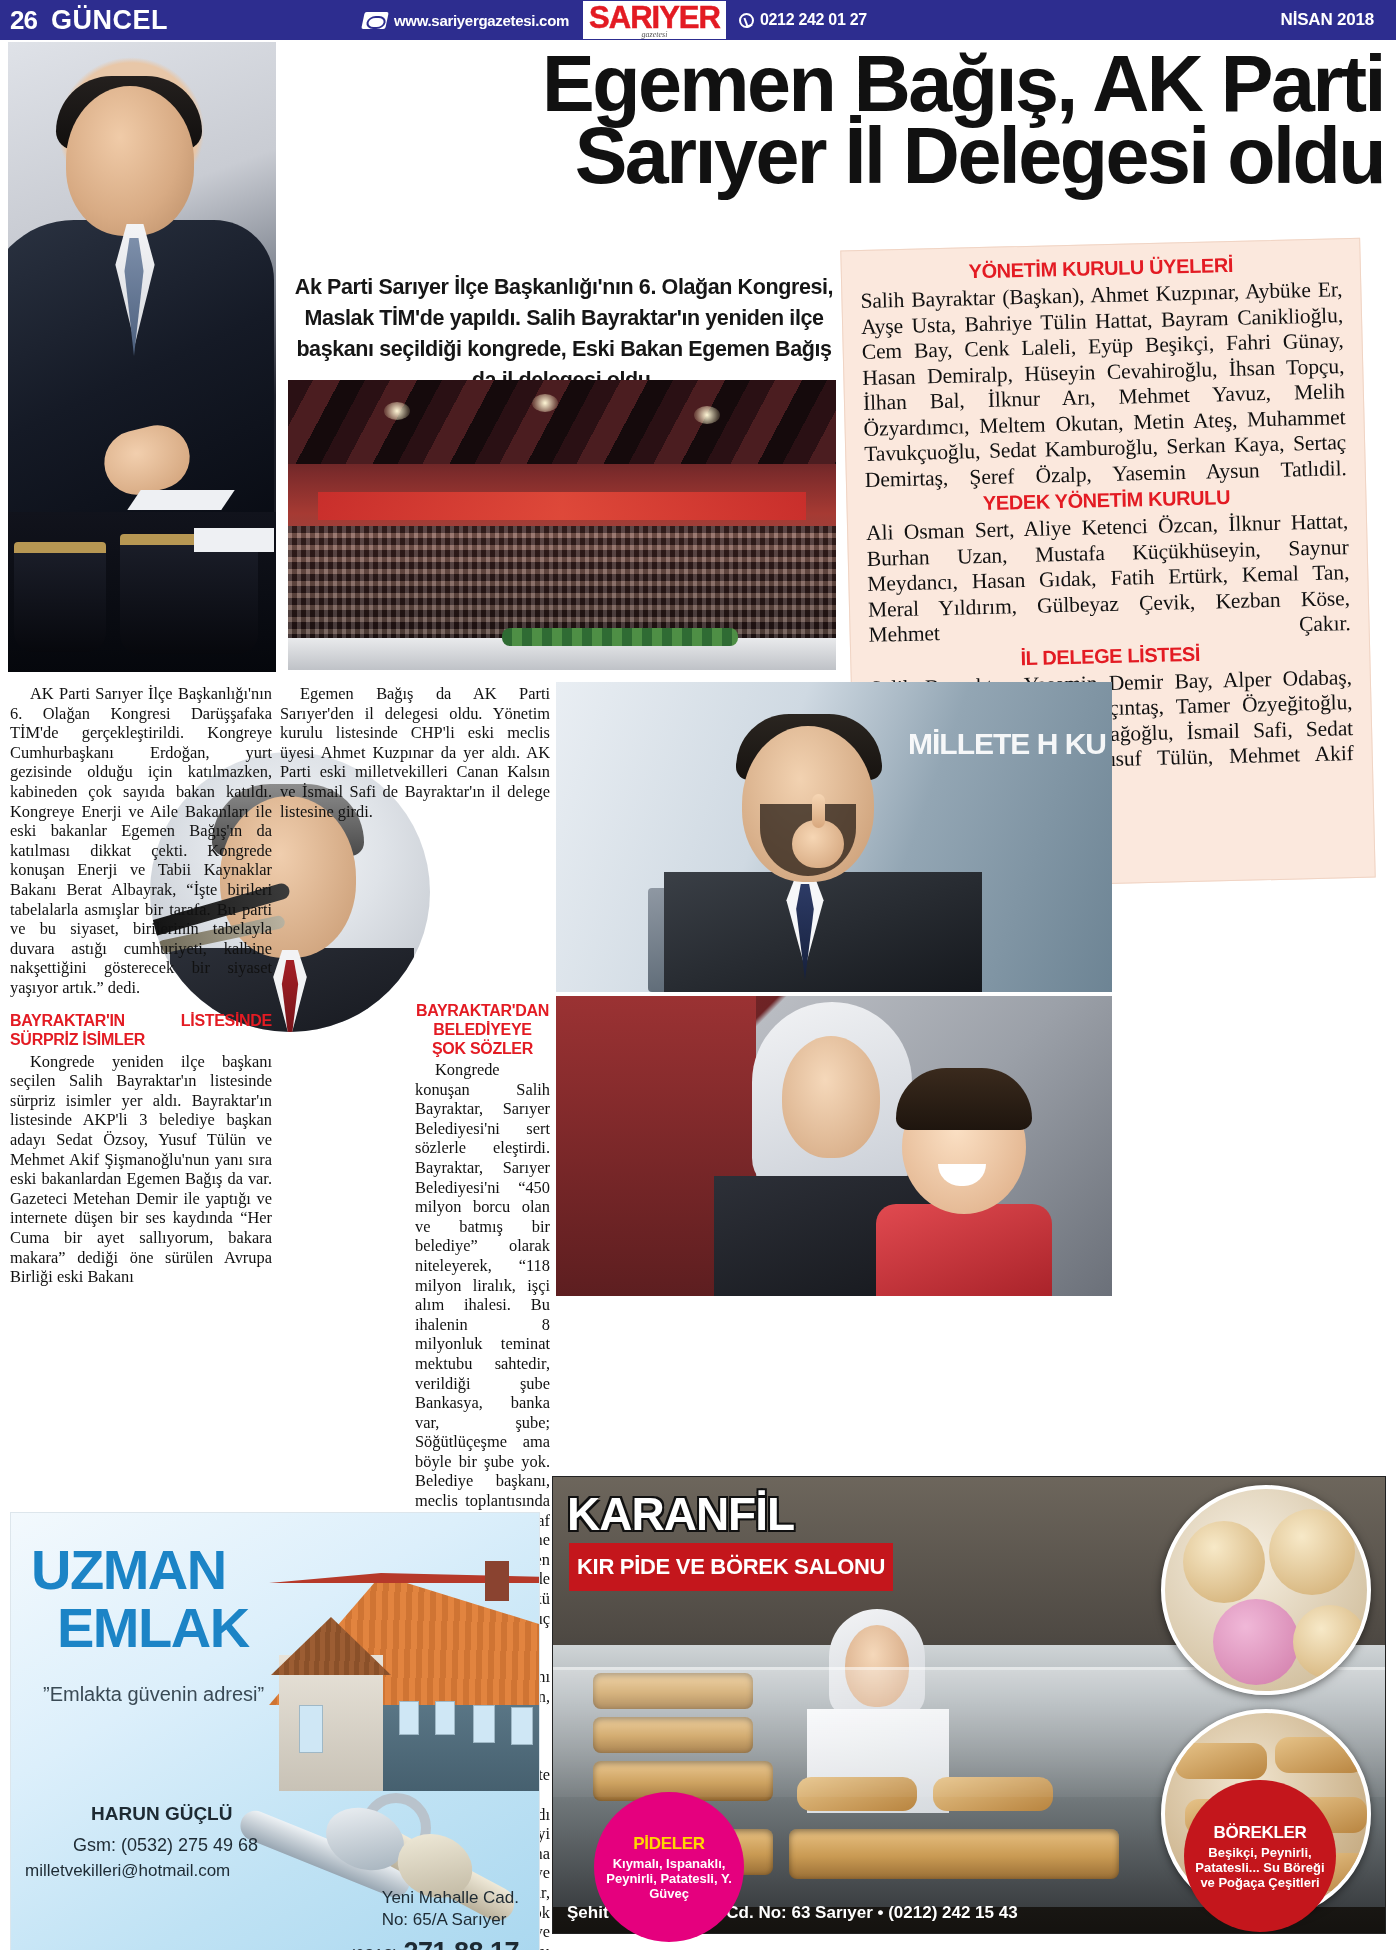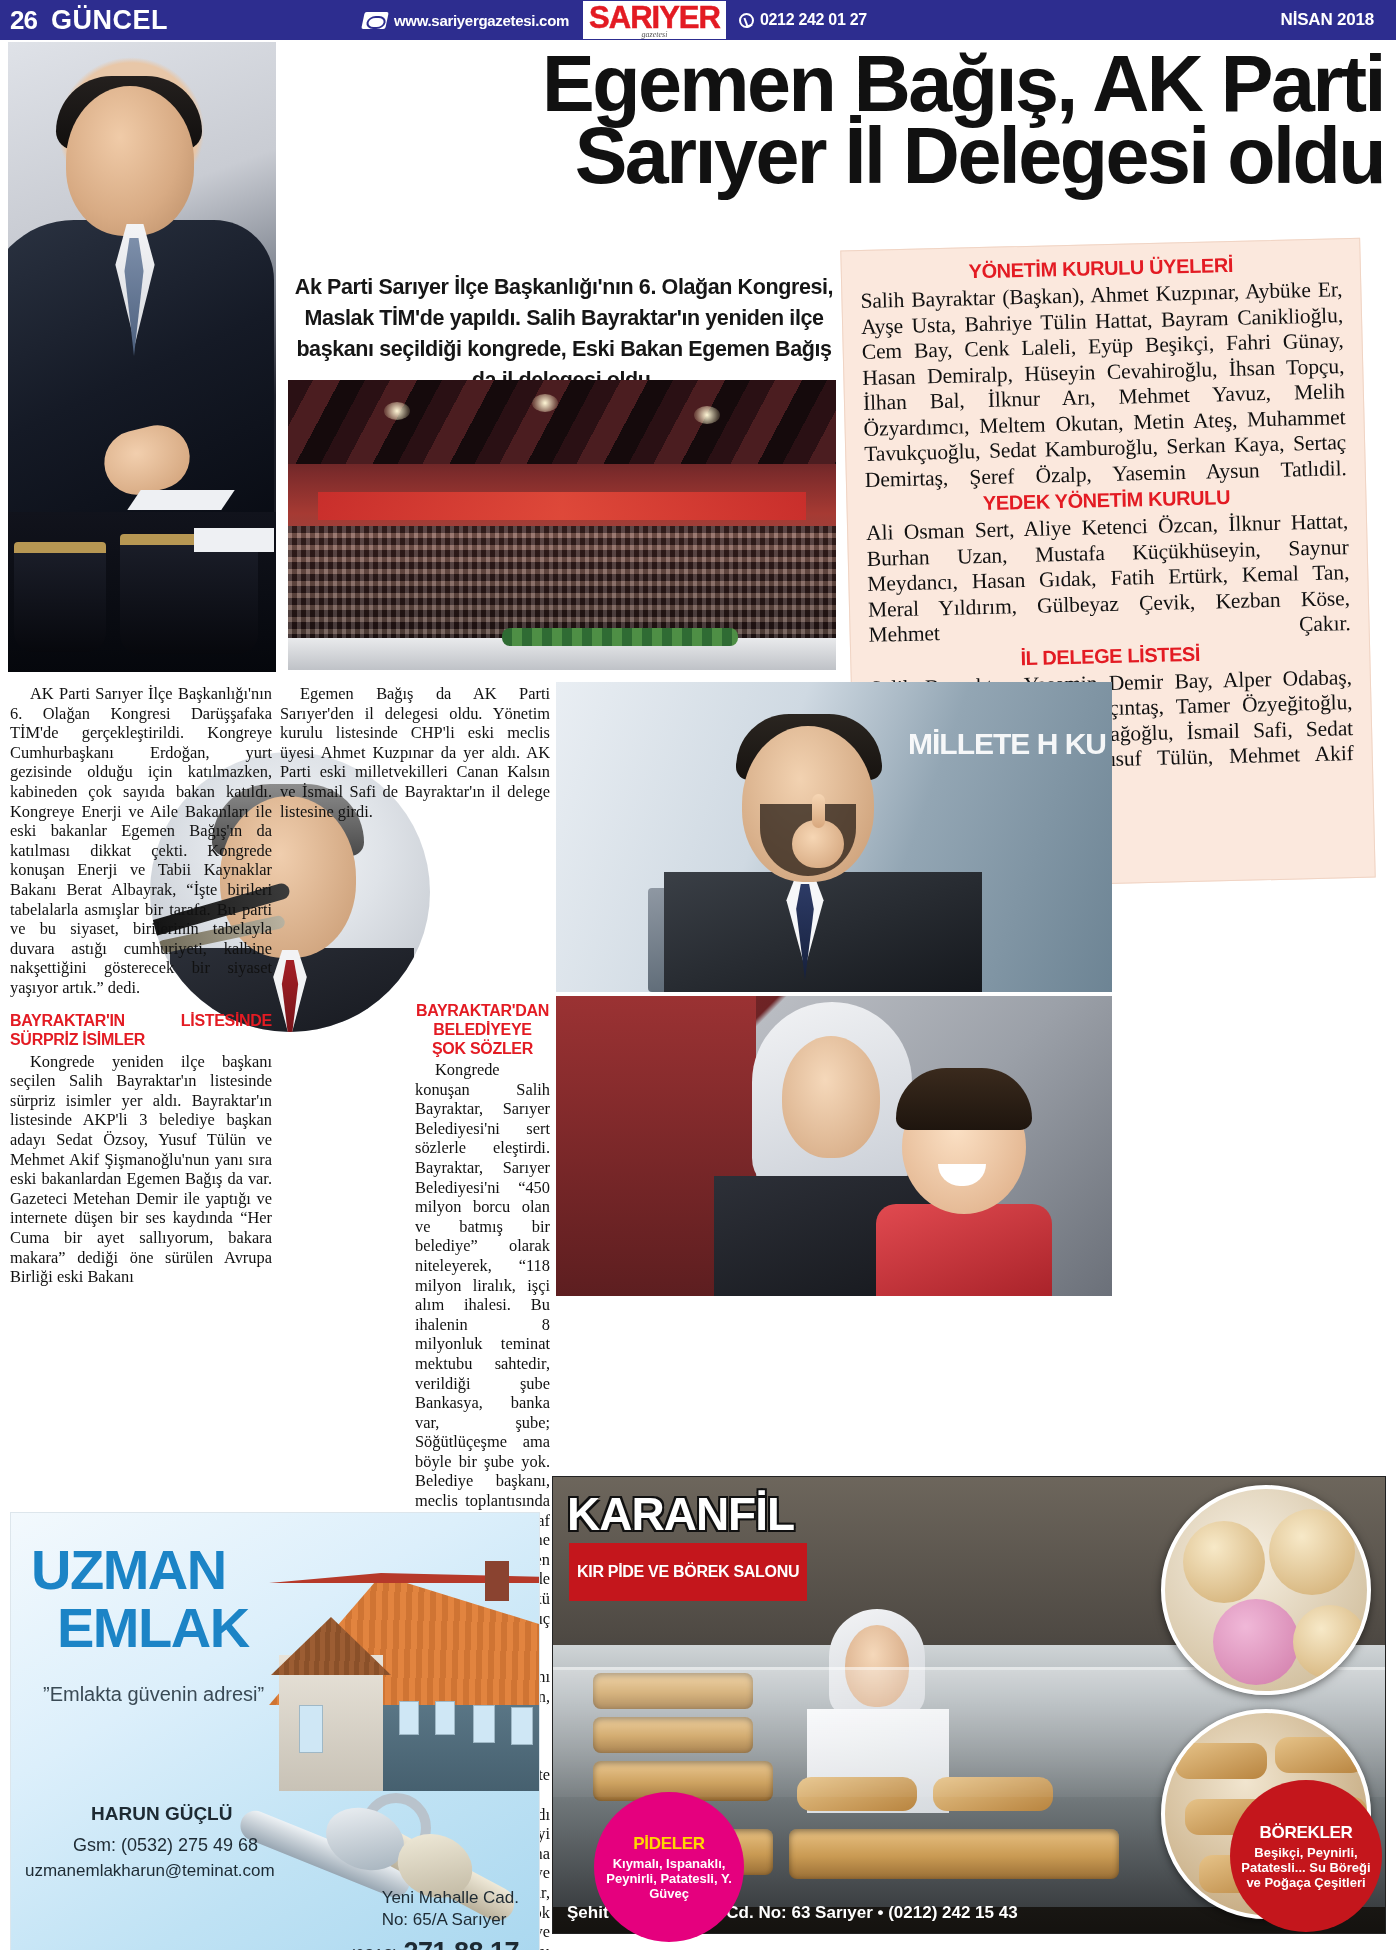--- a/index.html
+++ b/index.html
@@ -351,22 +351,22 @@
     background:linear-gradient(180deg,rgba(255,255,255,.30),rgba(255,255,255,.05));
     border-top:3px solid rgba(255,255,255,.55);}
   .tray{ position:absolute; border-radius:8px;
     background:linear-gradient(180deg,#e8c183 0%,#c99a53 55%,#9a6f36 100%);
     box-shadow:0 2px 6px rgba(0,0,0,.45) inset;}
   .ak-title{ position:absolute; left:14px; top:10px;
     font-family:"Liberation Sans", sans-serif; font-weight:bold; font-size:46px;
     color:#ffffff; letter-spacing:-1px;
     text-shadow:2px 2px 0 #111, -2px 2px 0 #111, 2px -2px 0 #111, -2px -2px 0 #111;}
   .ak-sub{ position:absolute; left:16px; top:66px;
-    font-family:"Liberation Sans", sans-serif; font-weight:bold; font-size:16px;
-    color:#ffffff; background:#c4161c; padding:20px 8px; letter-spacing:-0.3px;}
+    font-family:"Liberation Sans", sans-serif; font-weight:bold; font-size:22px;
+    color:#ffffff; background:#c4161c; padding:11px 8px; letter-spacing:-0.3px;}
   .ak-addr{ position:absolute; left:14px; bottom:10px;
     font-family:"Liberation Sans", sans-serif; font-weight:bold; font-size:17px;
     color:#ffffff;}
   .ak-person{ position:absolute; left:250px; top:132px; width:150px; height:200px; }
   .akp-scarf{ position:absolute; left:26px; top:0; width:96px; height:108px;
     border-radius:48px 48px 22px 22px; background:linear-gradient(160deg,#f3f4f6,#cfd3d8);}
   .akp-face{ position:absolute; left:42px; top:16px; width:64px; height:82px;
     border-radius:50% 50% 46% 46%; background:radial-gradient(ellipse at 44% 36%,#f5d8ba,#cf9f78);}
   .akp-body{ position:absolute; left:4px; top:100px; width:142px; height:104px;
     background:linear-gradient(170deg,#f7f8fa,#d6dade);}
@@ -378,21 +378,21 @@
     background:radial-gradient(circle at 40% 34%,#f1e5cf,#b99a6b);}
   .cookie{ position:absolute; border-radius:50%;
     background:radial-gradient(circle at 38% 32%,#f7e9c8,#cfa96c);}
   .bread{ position:absolute; border-radius:14px;
     background:linear-gradient(160deg,#e6c389,#b8843f);}
   .ak-badge{ position:absolute; border-radius:50%;
     display:flex; flex-direction:column; align-items:center; justify-content:center;
     text-align:center; color:#ffffff;
     font-family:"Liberation Sans", sans-serif; font-weight:bold;}
   .ak-badge-pink{ left:594px; top:1792px; width:150px; height:150px; background:#e5007e;}
-  .ak-badge-red{ left:1230px; top:1780px; width:152px; height:152px; background:#c4161c;}
+  .ak-badge-red{ left:1184px; top:1780px; width:152px; height:152px; background:#c4161c;}
   .akb-title{ font-size:17px; color:#ffd700; letter-spacing:-0.3px; margin-bottom:2px;}
   .akb-title.w{ color:#ffffff; }
   .akb-txt{ font-size:13px; line-height:15px; color:#ffffff; padding:0 10px;}
 </style>
 </head>
 <body>
 
 <div class="masthead">
   <span class="mh-pagenum">26</span>
   <span class="mh-section">GÜNCEL</span>
@@ -528,21 +528,21 @@
   <div class="ae-keys">
     <div class="ak-ring"></div>
     <div class="ak-k1"></div>
     <div class="ak-k2"></div>
     <div class="ak-head1"></div>
     <div class="ak-head2"></div>
   </div>
 
   <div class="ae-name">HARUN GÜÇLÜ</div>
   <div class="ae-gsm">Gsm: (0532) 275 49 68</div>
-  <div class="ae-mail">uzmanemlakharun@teminat.com</div>
+  <div class="ae-mail">milletvekilleri@hotmail.com</div>
   <div class="ae-addr">
     <div>Yeni Mahalle Cad.</div>
     <div>No: 65/A  Sarıyer</div>
   </div>
   <div class="ae-tel">
     <span>(0212)</span>
     <b>271 88 17</b>
   </div>
 </div>
 

